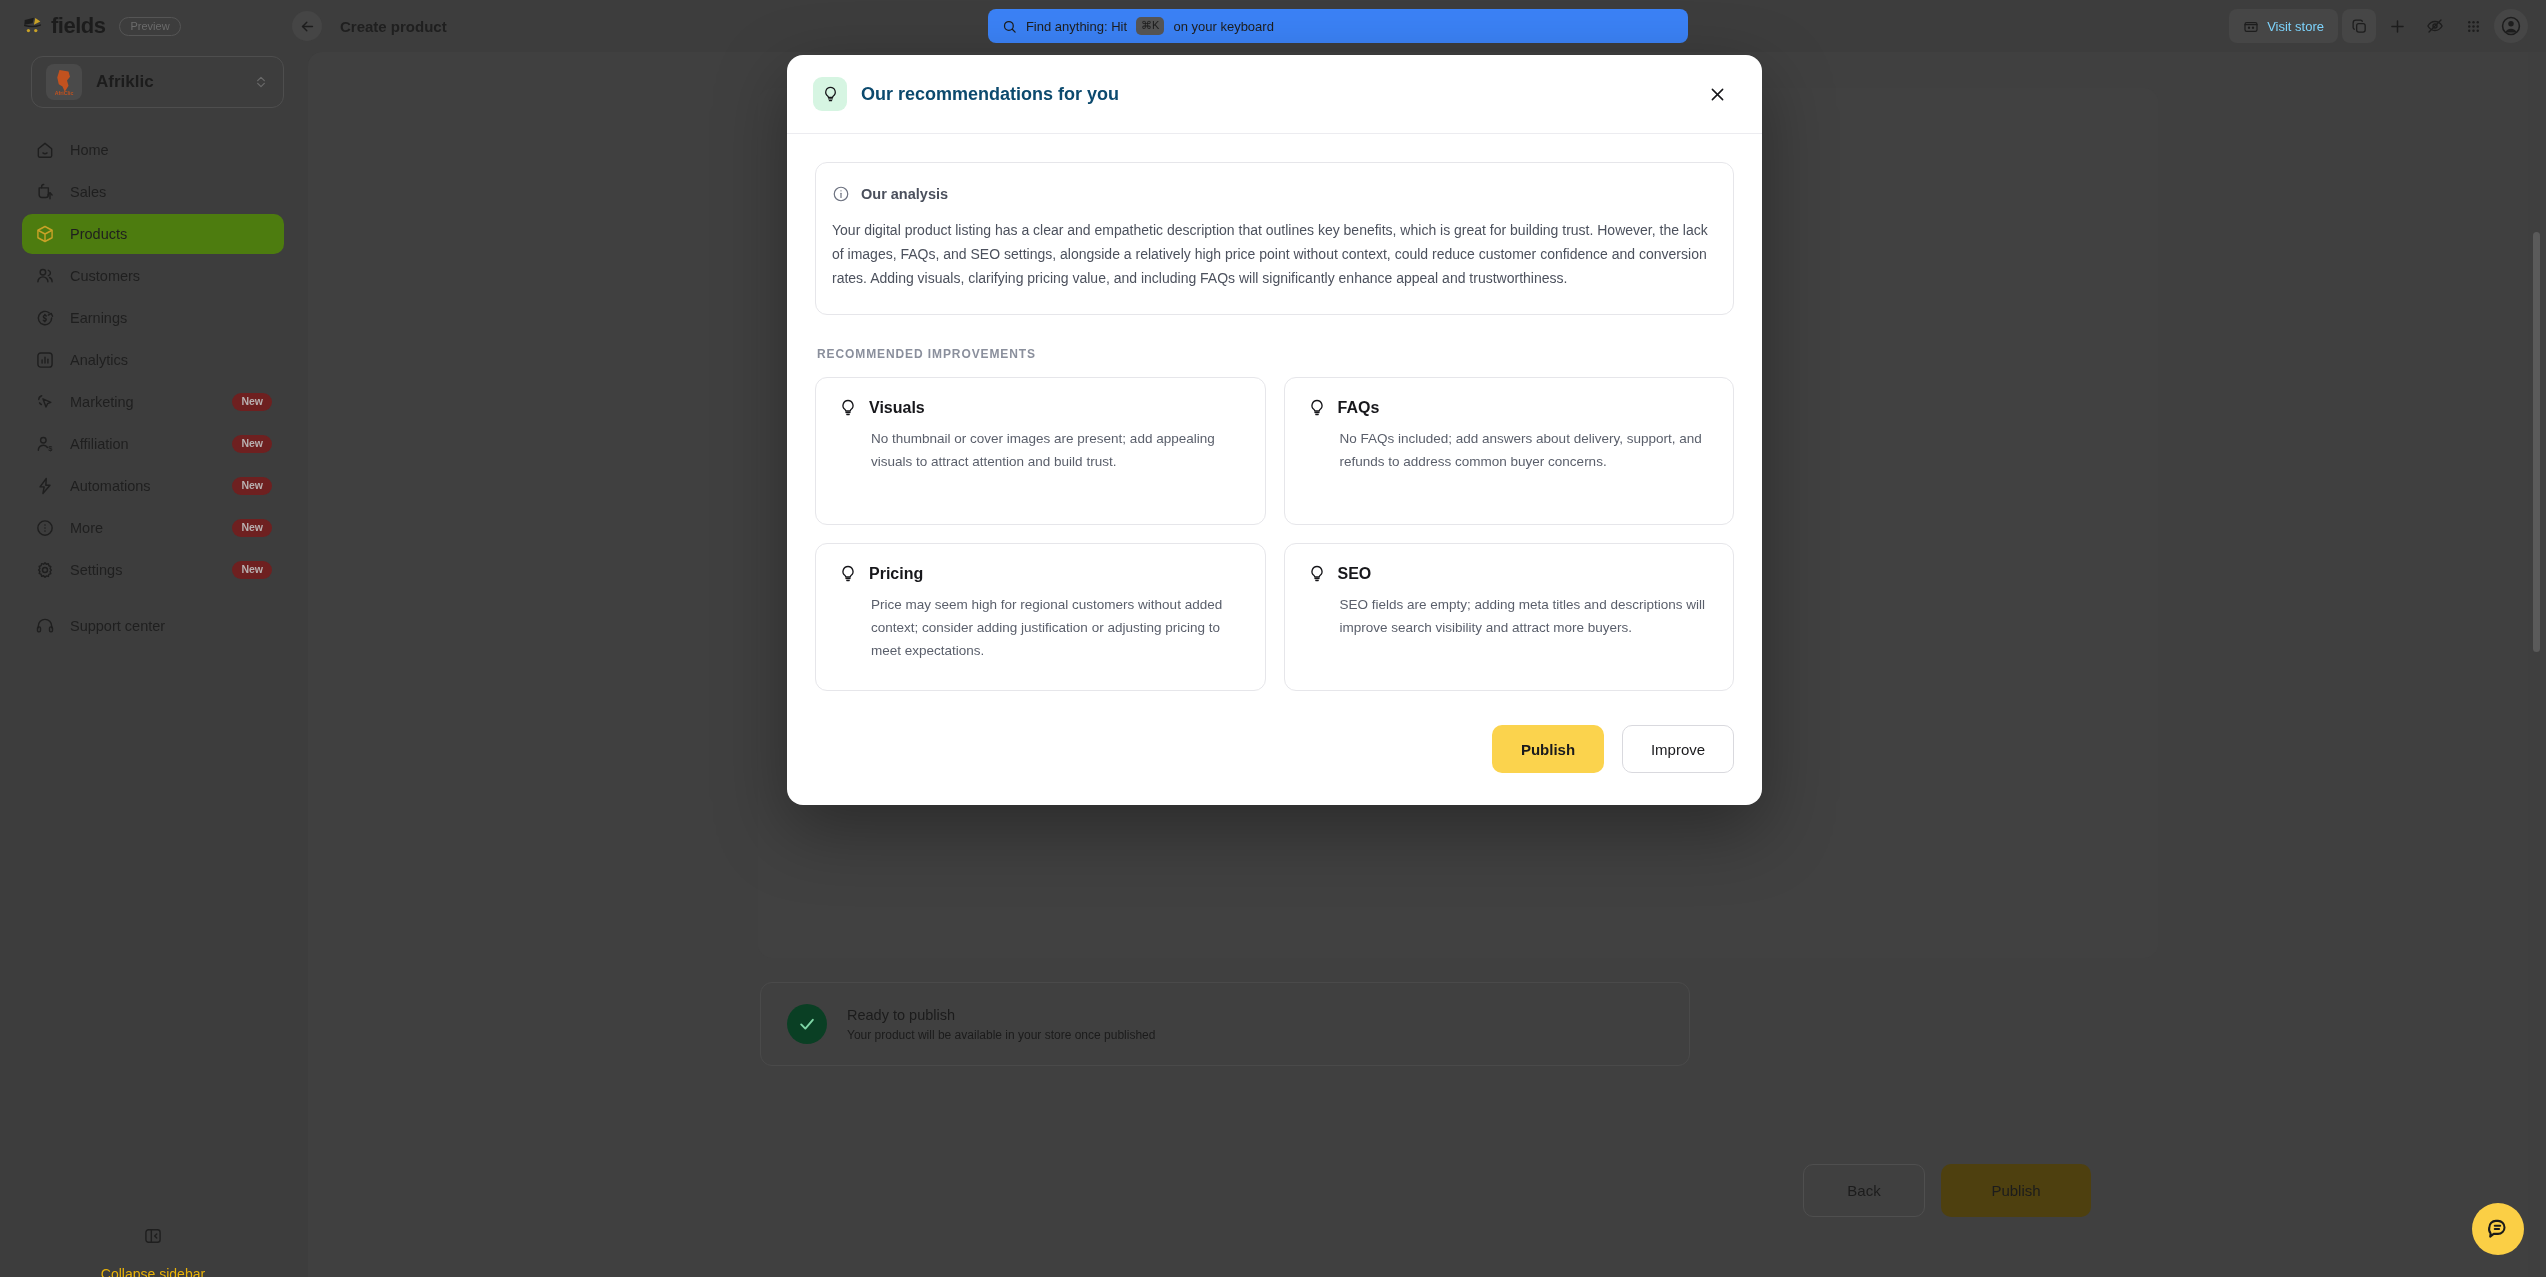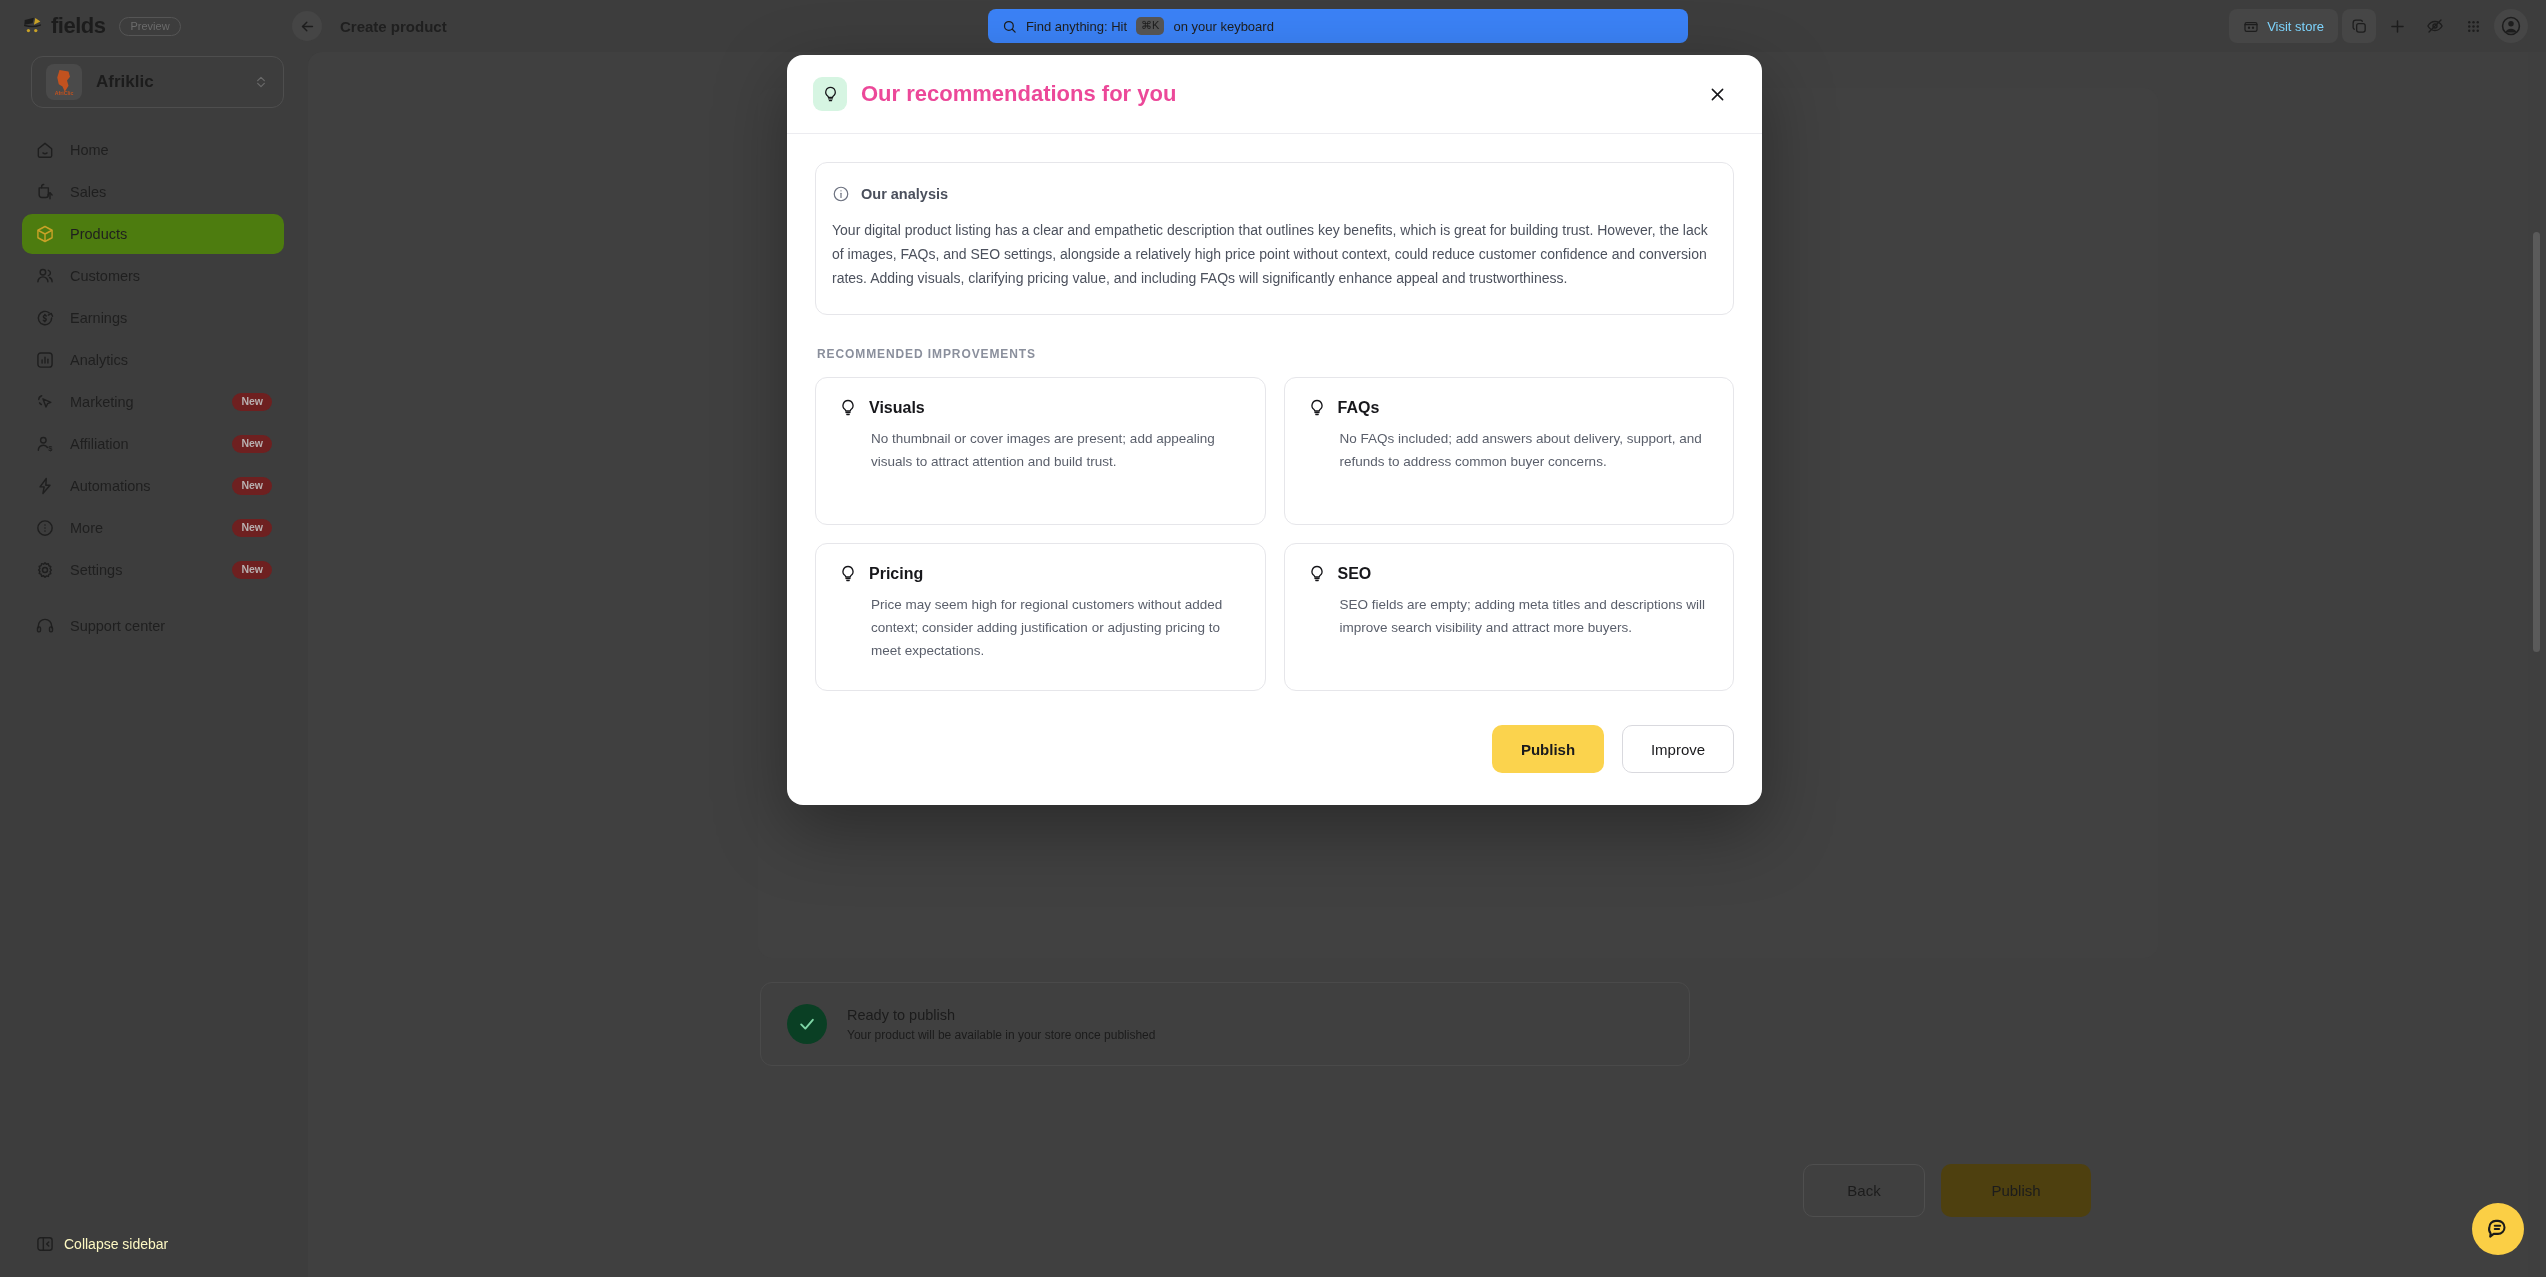--- a/index.html
+++ b/index.html
@@ -112,22 +112,22 @@
   .nav-icon { width: 21px; height: 21px; flex: 0 0 21px; display:flex; align-items:center; justify-content:center;}
   .new-badge {
     font-size: 10.5px; font-weight: 700; color: #b8b0b0;
     background: #6e2020; border-radius: 10px;
     padding: 2px 9px; line-height: 1.3;
   }
   .nav-gap { height: 12px; }
 
   .sidebar-footer { margin-top: auto; padding-bottom: 14px; }
   .collapse {
-    height: 38px; display: flex; align-items: center; gap: 9px;
-    padding: 0 12px; color: #fef9c3; font-size: 14px;
+    height: 38px; display: flex; align-items: center; gap: 20px;
+    padding: 0 12px; color: #eab308; font-size: 14px; flex-direction: column;
   }
 
   
   .content {
     flex: 1; position: relative;
     background: #3f3f3f;
     border-top-left-radius: 14px;
     margin-right: 0;
     overflow: hidden;
   }
@@ -210,21 +210,21 @@
     display: flex; align-items: center;
     padding: 0 28px 0 26px;
     border-bottom: 1px solid #ececf0;
   }
   .modal-title-icon {
     width: 34px; height: 34px; border-radius: 9px;
     background: #d6f5e2;
     display: flex; align-items: center; justify-content: center;
     margin-right: 14px; flex: 0 0 34px;
   }
-  .modal-title { font-size: 22px; font-weight: 700; color: #ec4899; flex: 1; }
+  .modal-title { font-size: 18px; font-weight: 700; color: #0c4a6e; flex: 1; }
   .modal-close {
     width: 34px; height: 34px; border-radius: 8px;
     display: flex; align-items: center; justify-content: center;
     background: transparent; border: none;
   }
   .modal-body { padding: 28px 28px 0 28px; }
 
   .analysis-card {
     border: 1px solid #e6e6ea; border-radius: 12px;
     padding: 22px 24px 24px 16px;

